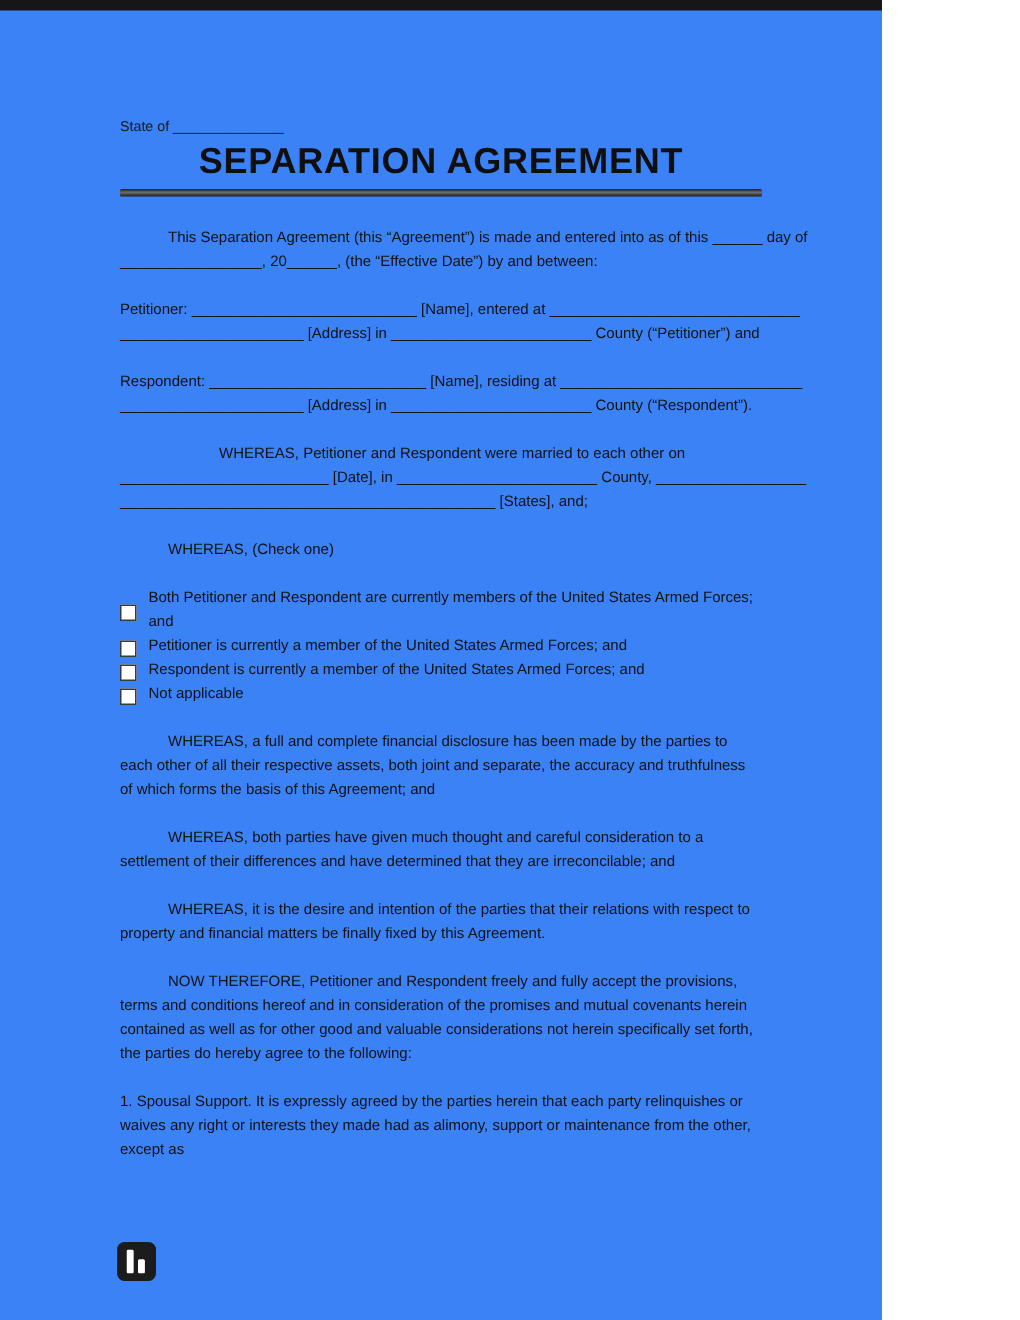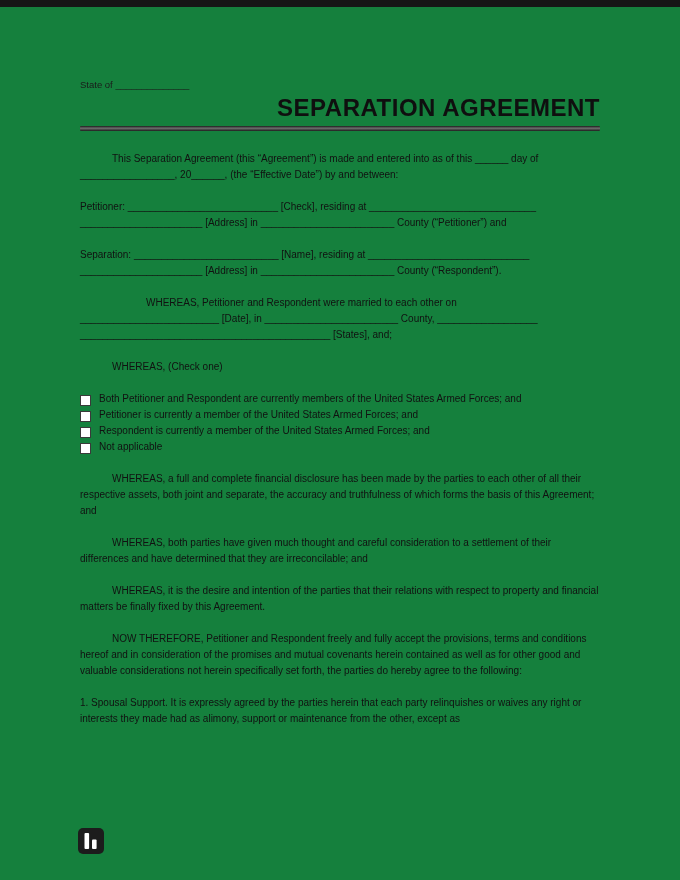--- a/index.html
+++ b/index.html
@@ -4,38 +4,38 @@
 <style>
   * { margin: 0; padding: 0; box-sizing: border-box; }
   html, body { background: #ffffff; }
   body {
     width: 680px; height: 880px;
     font-family: "Liberation Sans", sans-serif;
     color: #141414;
   }
   .page {
     position: relative;
-    width: 680px; height: 880px;
-    background: #15803d;
+    width: 588px; height: 880px;
+    background: #3b82f6;
     overflow: hidden;
   }
   .topbar {
     width: 100%; height: 7px;
     background: #161616;
   }
   .content {
     padding: 72px 80px 0 80px;
   }
   .state-line {
     font-size: 9.5px;
     color: #1a1a1a;
     margin-bottom: 4px;
   }
   .title {
-    text-align: right;
+    text-align: center;
     font-size: 24px;
     font-weight: bold;
     line-height: 28px;
     letter-spacing: 0.5px;
     color: #0f0f0f;
   }
   .title-rule {
     height: 5px;
     margin-top: 4px;
     background: linear-gradient(180deg, #1c1c1c 0%, #6e6e6e 45%, #1c1c1c 100%);
@@ -99,26 +99,26 @@
     <div class="title-rule"></div>
 
     <div class="body-text">
 
       <div class="para">
         <div class="line indent">This Separation Agreement (this “Agreement”) is made and entered into as of this ______ day of</div>
         <div class="line">_________________, 20______, (the “Effective Date”) by and between:</div>
       </div>
 
       <div class="para">
-        <div class="line"><b>Petitioner:</b><span> ___________________________ [Check], residing at ______________________________</span></div>
+        <div class="line"><b>Petitioner:</b><span> ___________________________ [Name], entered at ______________________________</span></div>
         <div class="line">______________________ [Address] in ________________________ County (“Petitioner”) and</div>
       </div>
 
       <div class="para">
-        <div class="line"><b>Separation:</b><span> __________________________ [Name], residing at _____________________________</span></div>
+        <div class="line"><b>Respondent:</b><span> __________________________ [Name], residing at _____________________________</span></div>
         <div class="line">______________________ [Address] in ________________________ County (“Respondent”).</div>
       </div>
 
       <div class="para">
         <div class="line indent-lg">WHEREAS, Petitioner and Respondent were married to each other on</div>
         <div class="line">_________________________ [Date], in ________________________ County, __________________</div>
         <div class="line">_____________________________________________ [States], and;</div>
       </div>
 
 

